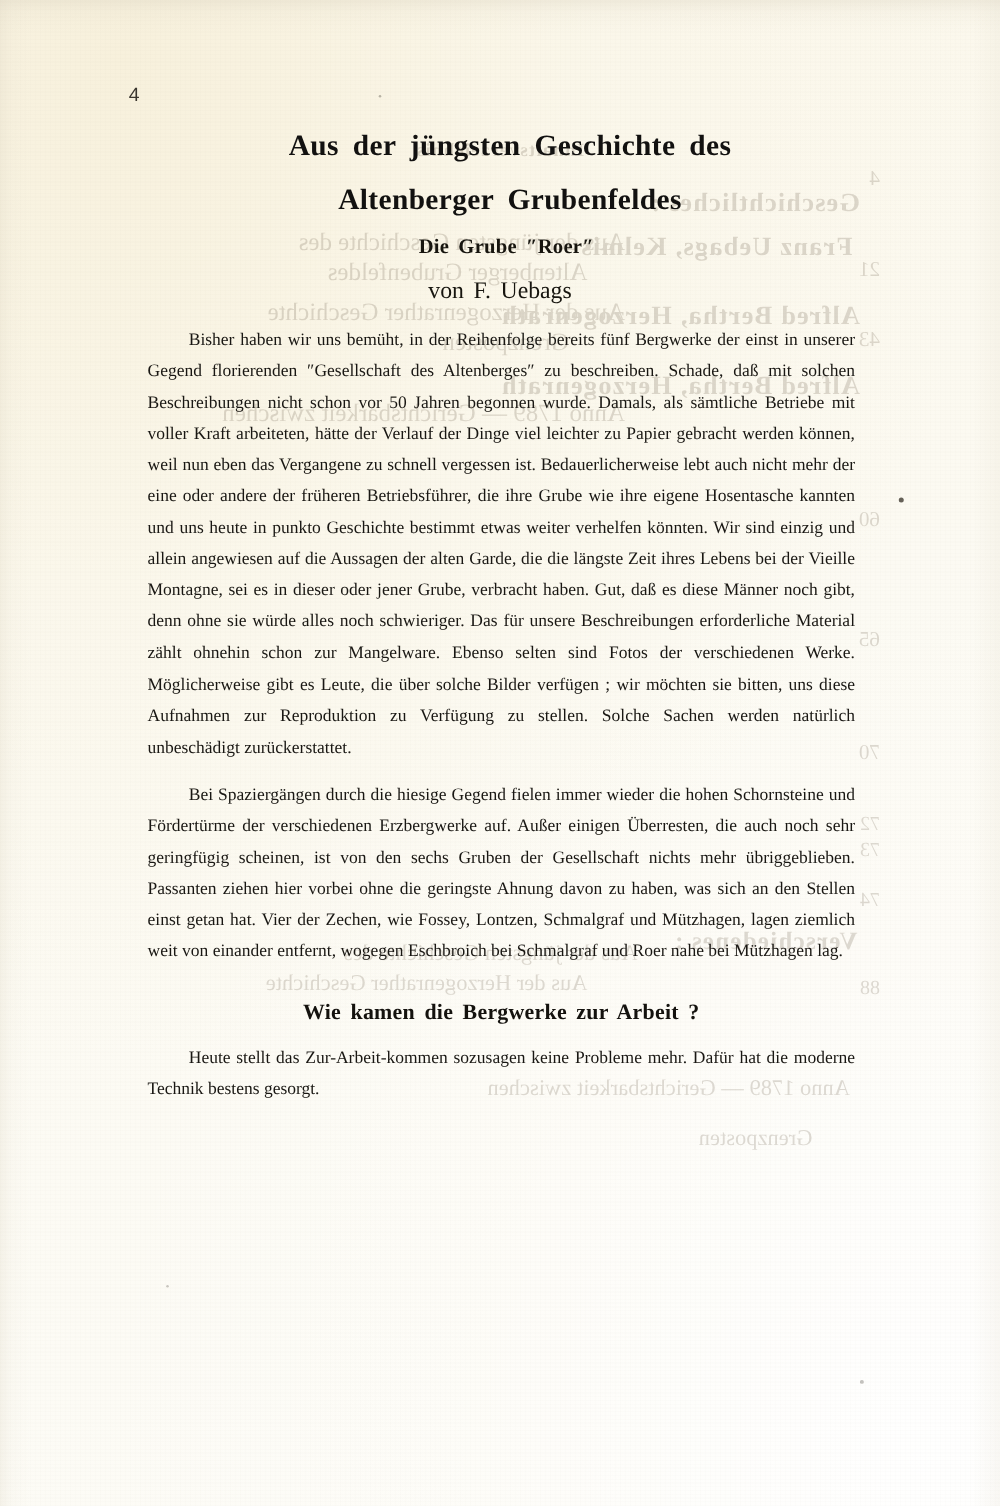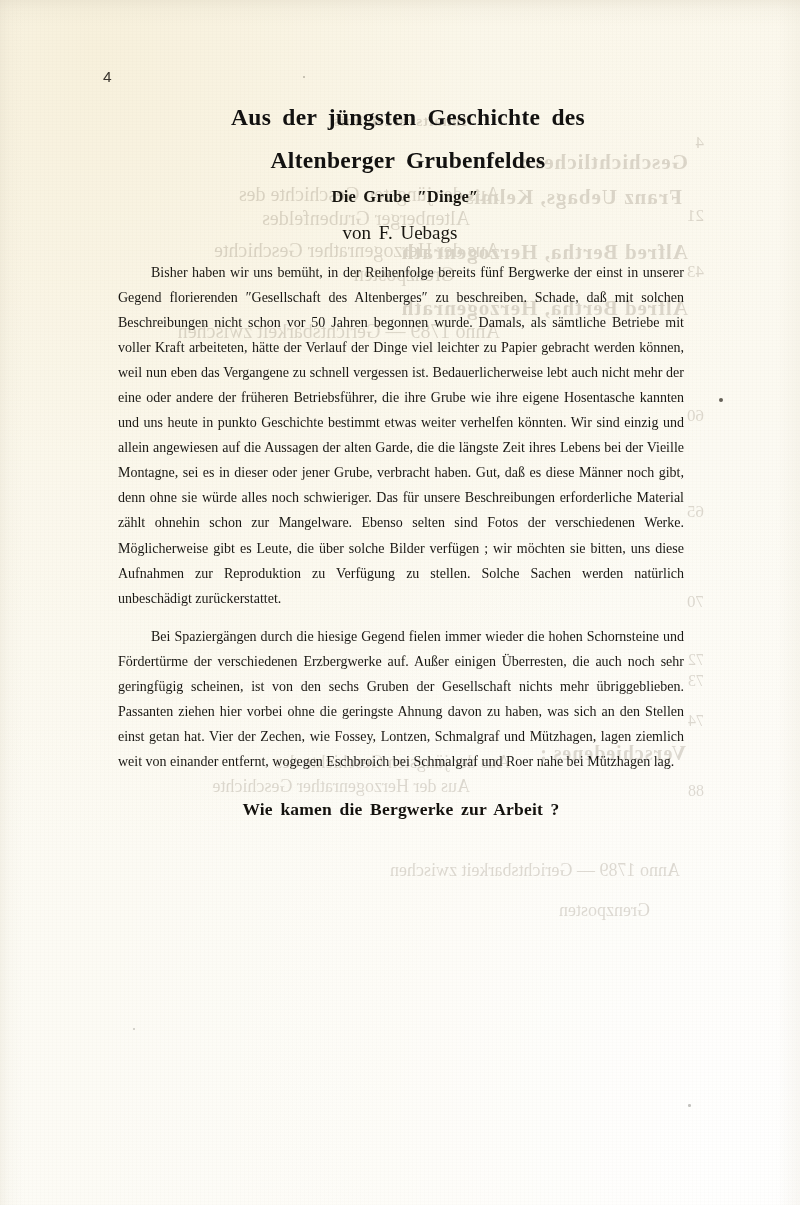--- a/index.html
+++ b/index.html
@@ -201,28 +201,29 @@
   </div>
 
   <div class="paper-vignette"></div>
 
   <div class="folio">4</div>
 
   <div class="textblock">
 
     <h1 class="title">Aus der jüngsten Geschichte des</h1>
     <h2 class="title2">Altenberger Grubenfeldes</h2>
-    <h3 class="subtitle">Die Grube ″Dinge″</h3>
+    <h3 class="subtitle">Die Grube ″Roer″</h3>
     <div class="byline">von F. Uebags</div>
 
     <p class="body">Bisher haben wir uns bemüht, in der Reihenfolge bereits fünf Bergwerke der einst in unserer Gegend florierenden ″Gesellschaft des Altenberges″ zu beschreiben. Schade, daß mit solchen Beschreibungen nicht schon vor 50 Jahren begonnen wurde. Damals, als sämtliche Betriebe mit voller Kraft arbeiteten, hätte der Verlauf der Dinge viel leichter zu Papier gebracht werden können, weil nun eben das Vergangene zu schnell vergessen ist. Bedauerlicherweise lebt auch nicht mehr der eine oder andere der früheren Betriebsführer, die ihre Grube wie ihre eigene Hosentasche kannten und uns heute in punkto Geschichte bestimmt etwas weiter verhelfen könnten. Wir sind einzig und allein angewiesen auf die Aussagen der alten Garde, die die längste Zeit ihres Lebens bei der Vieille Montagne, sei es in dieser oder jener Grube, verbracht haben. Gut, daß es diese Männer noch gibt, denn ohne sie würde alles noch schwieriger. Das für unsere Beschreibungen erforderliche Material zählt ohnehin schon zur Mangelware. Ebenso selten sind Fotos der verschiedenen Werke. Möglicherweise gibt es Leute, die über solche Bilder verfügen ; wir möchten sie bitten, uns diese Aufnahmen zur Reproduktion zu Verfügung zu stellen. Solche Sachen werden natürlich unbeschädigt zurückerstattet.</p>
     <p class="body">Bei Spaziergängen durch die hiesige Gegend fielen immer wieder die hohen Schornsteine und Fördertürme der verschiedenen Erzbergwerke auf. Außer einigen Überresten, die auch noch sehr geringfügig scheinen, ist von den sechs Gruben der Gesellschaft nichts mehr übriggeblieben. Passanten ziehen hier vorbei ohne die geringste Ahnung davon zu haben, was sich an den Stellen einst getan hat. Vier der Zechen, wie Fossey, Lontzen, Schmalgraf und Mützhagen, lagen ziemlich weit von einander entfernt, wogegen Eschbroich bei Schmalgraf und Roer nahe bei Mützhagen lag.</p>
 
     <h4 class="sectionhead">Wie kamen die Bergwerke zur Arbeit ?</h4>
 
+    <p class="body">Heute stellt das Zur-Arbeit-kommen sozusagen keine Probleme mehr. Dafür hat die moderne Technik bestens gesorgt.</p>
   </div>
 
   <div class="speck s1"></div>
   <div class="speck s2"></div>
   <div class="speck s3"></div>
   <div class="speck s4"></div>
 
 </div>
 
 </body></html>

